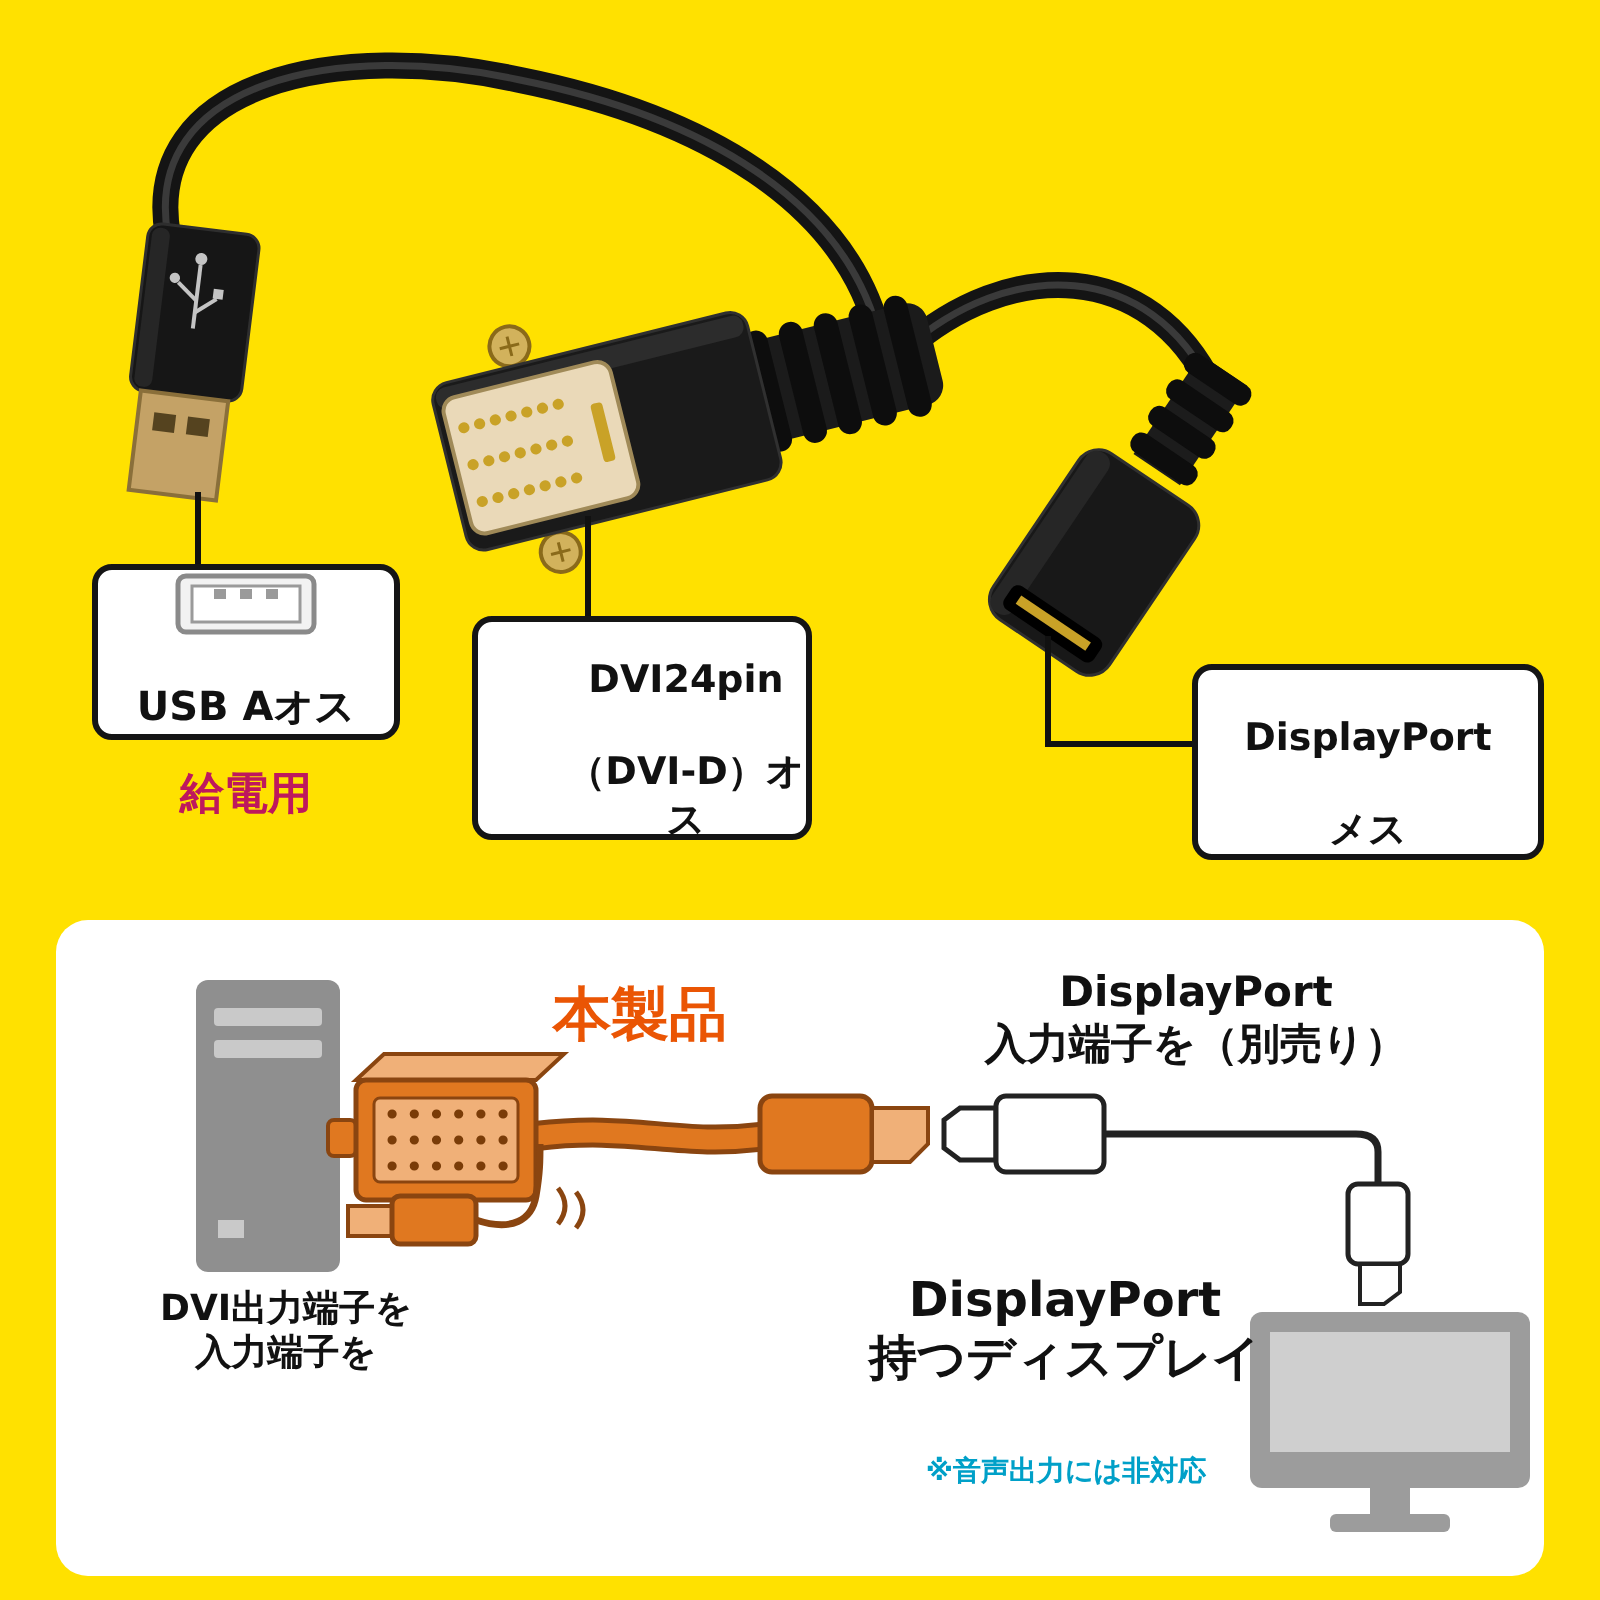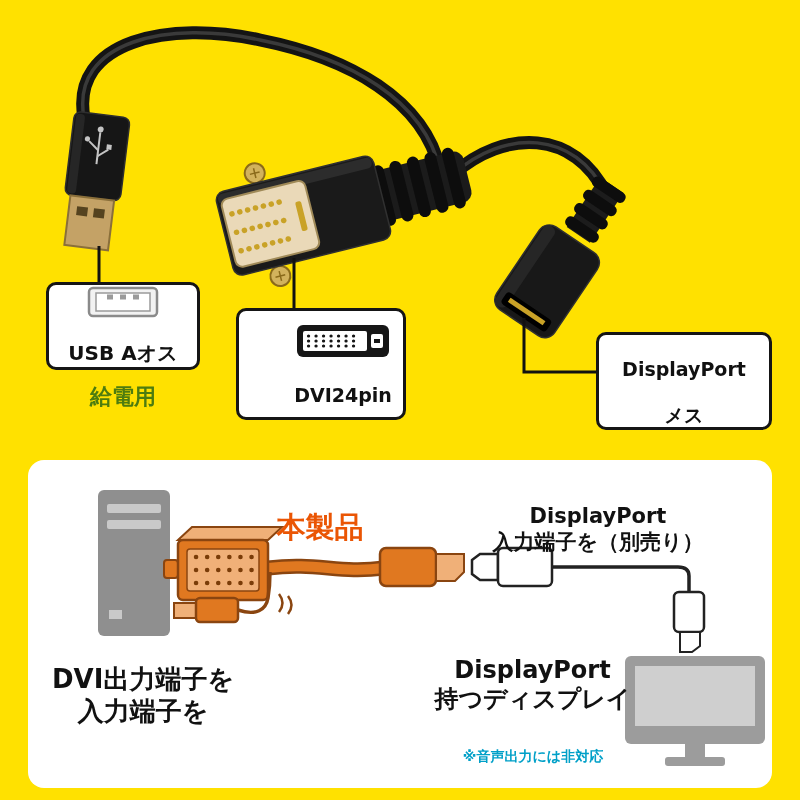--- a/index.html
+++ b/index.html
@@ -12,40 +12,40 @@
   .photo-svg { position: absolute; left: 0; top: 0; }
   .callout {
     position: absolute; background: #fff; border: 3px solid #151515;
     border-radius: 10px; display: flex; flex-direction: column;
     align-items: center; justify-content: center; gap: 23px; text-align: center;
     z-index: 2;
   }
   .callout .lbl { font-weight: bold; color: #111; line-height: 1.22; font-size: 19px; }
   .callout .lbl.big { font-size: 20px; }
   .caption {
-    position: absolute; text-align: center; font-weight: bold; color: #4d7c0f;
+    position: absolute; text-align: center; font-weight: bold; color: #be185d;
     font-size: 22px; z-index: 2;
   }
   .panel {
     position: absolute; left: 28px; top: 460px; width: 744px; height: 328px;
     background: #fff; border-radius: 16px;
   }
   .panel-svg { position: absolute; left: 0; top: 0; }
-  .ptext { position: absolute; text-align: center; line-height: 1.22; margin-top: 20px; }
+  .ptext { position: absolute; text-align: center; line-height: 1.22; }
   .product-label {
     left: 212px; top: 30px; width: 160px;
     font-size: 29px; font-weight: bold; color: var(--product-label-orange, #ea5504);
   }
   .dp-cable-label {
     left: 455px; top: 24px; width: 230px;
     font-size: 21px; font-weight: bold; color: #111;
   }
   .pc-label {
     left: 5px; top: 184px; width: 220px;
-    font-size: 26px; font-weight: bold; color: #111;
+    font-size: 18px; font-weight: bold; color: #111;
   }
   .display-label {
     left: 392px; top: 176px; width: 225px;
     font-size: 24px; font-weight: bold; color: #111;
   }
   .audio-note {
     left: 380px; top: 268px; width: 250px;
     font-size: 14px; font-weight: bold; color: var(--note-cyan, #00a0c8);
   }
   .o-body { fill: var(--product-orange, #e07820); stroke: #8a4510; }
@@ -140,20 +140,21 @@
       <rect x="8" y="10" width="64" height="20" rx="2" fill="#fff"></rect>
       <g stroke="#161616" stroke-width="3.2" stroke-linecap="round" stroke-dasharray="0.1 7.4">
         <line x1="13.5" y1="15" x2="66" y2="15"></line>
         <line x1="13.5" y1="20" x2="66" y2="20"></line>
         <line x1="13.5" y1="25" x2="66" y2="25"></line>
       </g>
       <rect x="76" y="13" width="12" height="14" rx="2" fill="#fff"></rect>
       <rect x="79" y="18" width="6" height="4" fill="#161616"></rect>
     </svg>
     <span class="lbl">DVI24pin</span>
+    <span class="lbl">（DVI-D）オス</span>
   </div>
 
   <div class="callout" style="left:596px; top:332px; width:176px; height:98px;">
     <svg width="112" height="36" viewBox="0 0 112 36">
       <path d="M 20 3 H 103 Q 109 3 109 9 V 27 Q 109 33 103 33 H 9 Q 3 33 3 27 V 16 Z" fill="#161616"></path>
       <path d="M 22 7 H 101 Q 105 7 105 11 V 25 Q 105 29 101 29 H 11 Q 7 29 7 26 V 17 Z" fill="none" stroke="#fff" stroke-width="1.5"></path>
       <line x1="20" y1="17" x2="98" y2="17" stroke="#fff" stroke-width="6" stroke-dasharray="5 3.6"></line>
     </svg>
     <span class="lbl">DisplayPort</span>
     <span class="lbl">メス</span>

